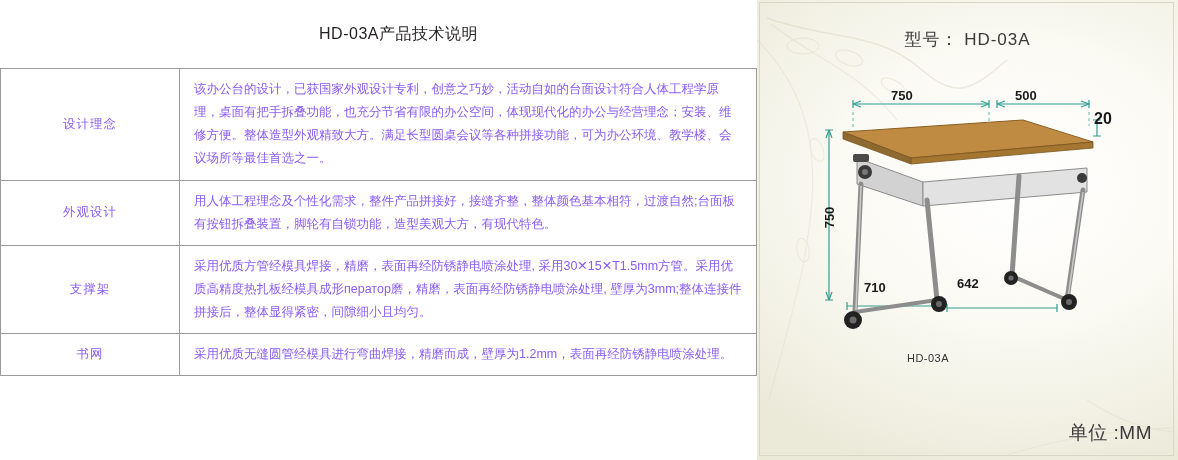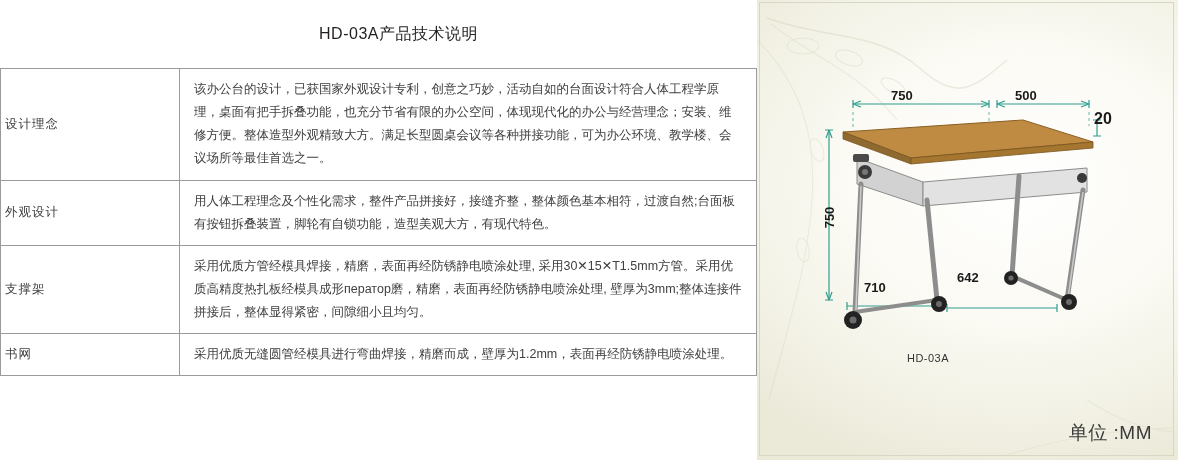--- a/index.html
+++ b/index.html
@@ -38,26 +38,26 @@
   }
   table.spec-table {
     border-collapse: collapse;
     width: 757px;
     table-layout: fixed;
   }
   table.spec-table td {
     border: 1px solid #9b9b9b;
     vertical-align: middle;
     font-size: 12.5px;
-    color: #404040;
+    color: #8b5cf6;
     line-height: 1.85;
   }
   td.label-cell {
     width: 170px;
-    text-align: left;
+    text-align: center;
     padding: 6px 4px;
     letter-spacing: 1px;
     margin-top: 41px;
   }
   td.value-cell {
     padding: 9px 14px 9px 14px;
     text-align: left;
   }
   
   table.spec-table tr:first-child td {
@@ -120,21 +120,21 @@
     position: absolute;
     font-size: 13px;
     font-weight: bold;
     color: #1a1a1a;
   }
   .dim-750-top { top: 88px; left: 134px; }
   .dim-500-top { top: 88px; left: 258px; }
   .dim-20      { top: 110px; left: 337px; font-size: 16px; }
   .dim-750-left{ top: 210px; left: 62px; transform: rotate(-90deg); transform-origin: center; }
   .dim-480     { top: 280px; left: 107px; }
-  .dim-642     { top: 270px; left: 200px; }
+  .dim-642     { top: 276px; left: 200px; }
   svg.diagram {
     position: absolute;
     top: 0; left: 0;
   }
 </style>
 </head>
 <body>
 
 <div class="page">
 
@@ -171,20 +171,21 @@
       <path d="M0 40 C 40 80, 60 130, 55 200 C 50 270, 30 330, 12 400" stroke="#d8d4ba" stroke-width="1.2" fill="none"></path>
       <ellipse cx="46" cy="46" rx="16" ry="8" fill="none" stroke="#cfcbb0" stroke-width="1"></ellipse>
       <ellipse cx="92" cy="58" rx="14" ry="7" fill="none" stroke="#cfcbb0" stroke-width="1" transform="rotate(18 92 58)"></ellipse>
       <ellipse cx="136" cy="86" rx="13" ry="6" fill="none" stroke="#cfcbb0" stroke-width="1" transform="rotate(28 136 86)"></ellipse>
       <ellipse cx="60" cy="150" rx="12" ry="6" fill="none" stroke="#d4d0b6" stroke-width="1" transform="rotate(70 60 150)"></ellipse>
       <ellipse cx="46" cy="250" rx="12" ry="6" fill="none" stroke="#d4d0b6" stroke-width="1" transform="rotate(80 46 250)"></ellipse>
       <path d="M330 400 C 360 420, 390 430, 418 432" stroke="#d8d4ba" stroke-width="1.2" fill="none"></path>
       <path d="M250 455 C 300 440, 350 430, 415 428" stroke="#dad6bd" stroke-width="1" fill="none"></path>
     </svg>
 
+    <div class="model-label">型号： HD-03A</div>
 
     <svg class="diagram" width="421" height="460" viewBox="0 0 421 460">
 
       <g stroke="#2f9e8f" stroke-width="1.2" fill="none">
 
         <path d="M96 104 L232 104"></path>
         <path d="M96 100 L96 108 M232 100 L232 108"></path>
         <path d="M96 104 L104 101 M96 104 L104 107"></path>
         <path d="M232 104 L224 101 M232 104 L224 107"></path>
 

